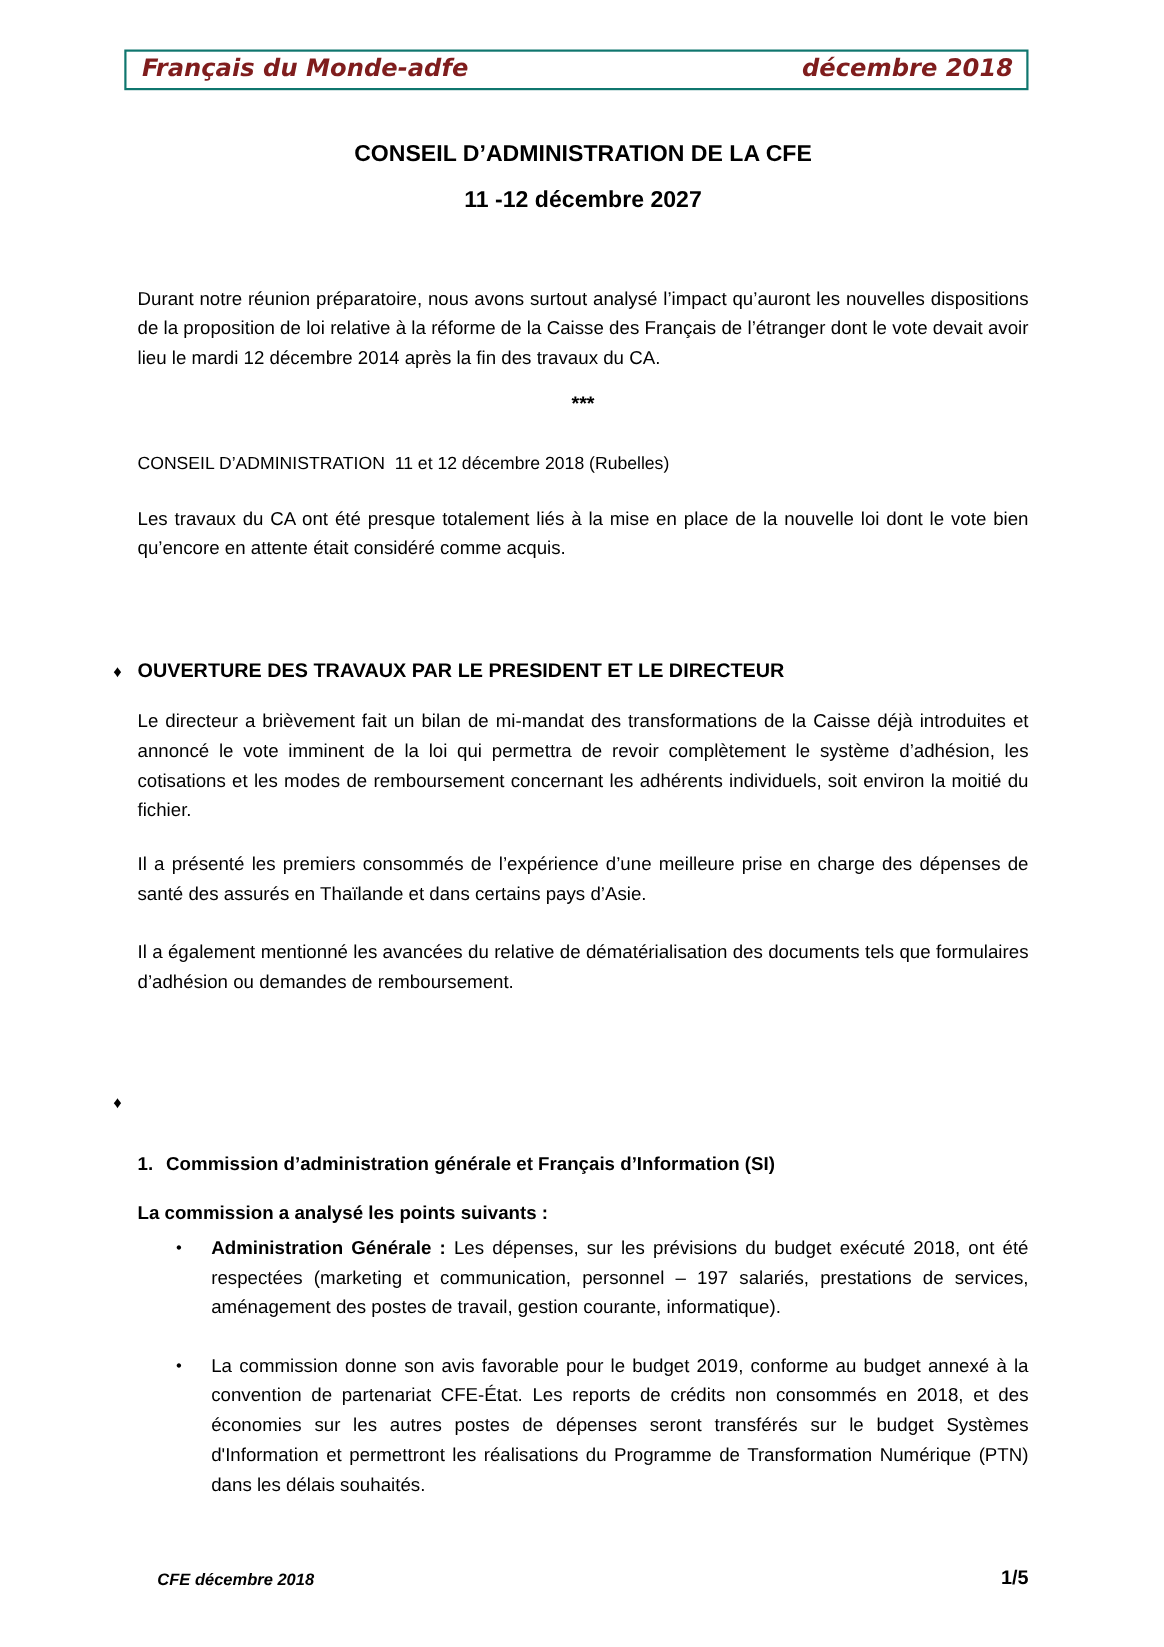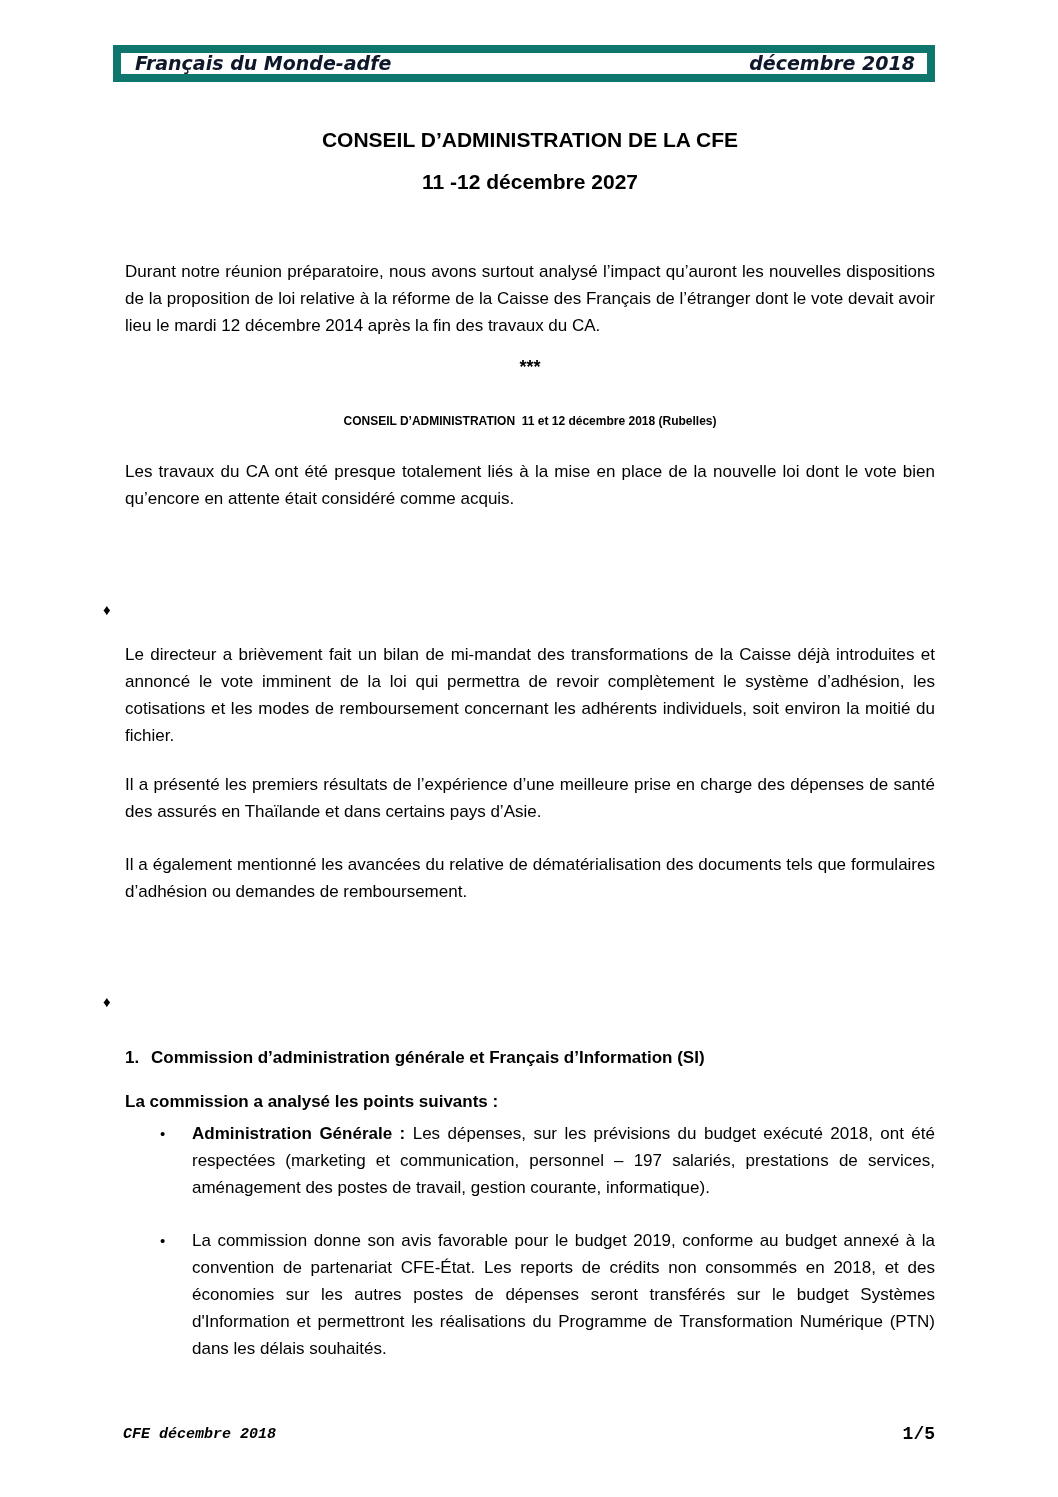--- a/index.html
+++ b/index.html
@@ -14,30 +14,30 @@
     color: #000000;
     overflow: hidden;
   }
   .content { padding: 0 123px 0 125px; }
 
   
   .header-box {
     margin: 45px 0 0 -12px;
     width: 822px;
     height: 37px;
-    border: 8px solid #0f766e;
+    border: 2px solid #0f766e;
     display: flex;
     justify-content: space-between;
     align-items: center;
     padding: 0 12px 2px 14px;
-    color: #0f172a;
+    color: #7f1d1d;
     font-family: "DejaVu Sans", sans-serif;
     font-weight: bold;
     font-style: italic;
-    font-size: 19px;
+    font-size: 22px;
   }
 
   .title {
     margin-top: 44px;
     text-align: center;
     font-size: 21px;
     font-weight: bold;
     line-height: 28px;
   }
   .subtitle {
@@ -58,23 +58,22 @@
 
   .separator {
     margin-top: 15px;
     text-align: center;
     font-size: 18px;
     font-weight: bold;
     line-height: 27px;
   }
   .meeting-heading {
     margin-top: 27px;
-    text-align: center;
-    font-size: 12px;
-    font-weight: bold;
+    font-size: 16px;
+    font-weight: normal;
     line-height: 27px;
     white-space: pre-wrap;
   }
   .meeting-para { margin-top: 23px; }
 
   .section-heading {
     display: flex;
     align-items: baseline;
     font-size: 18px;
     font-weight: bold;
@@ -117,27 +116,26 @@
     width: 32px;
     font-size: 15px;
     line-height: 27px;
   }
   .bullet-item .bullet-text { flex: 1; }
   .bi-1 { margin-top: 5px; }
   .bi-2 { margin-top: 26px; }
 
   .footer {
     position: absolute;
-    left: 123px;
+    left: 143px;
     right: 123px;
     top: 1424px;
     display: flex;
     justify-content: space-between;
-    align-items: center;
-    font-family: Liberation Mono, monospace;
+    align-items: flex-end;
   }
   .footer-left {
     font-size: 15px;
     font-weight: bold;
     font-style: italic;
   }
   .footer-right {
     font-size: 18px;
     font-weight: bold;
   }
@@ -159,24 +157,25 @@
     <p class="body just intro">Durant notre réunion préparatoire, nous avons surtout analysé l’impact qu’auront les nouvelles dispositions de la proposition de loi relative à la réforme de la Caisse des Français de l’étranger dont le vote devait avoir lieu le mardi 12 décembre 2014 après la fin des travaux du CA.</p>
 
     <div class="separator">***</div>
 
     <div class="meeting-heading">CONSEIL D’ADMINISTRATION  11 et 12 décembre 2018 (Rubelles)</div>
 
     <p class="body just meeting-para">Les travaux du CA ont été presque totalement liés à la mise en place de la nouvelle loi dont le vote bien qu’encore en attente était considéré comme acquis.</p>
 
     <div class="section-heading sec-gap-1">
       <span class="diamond">♦</span>
+      <span>OUVERTURE DES TRAVAUX PAR LE PRESIDENT ET LE DIRECTEUR</span>
     </div>
 
     <p class="body just p-a">Le directeur a brièvement fait un bilan de mi-mandat des transformations de la Caisse déjà introduites et annoncé le vote imminent de la loi qui permettra de revoir complètement le système d’adhésion, les cotisations et les modes de remboursement concernant les adhérents individuels, soit environ la moitié du fichier.</p>
-    <p class="body just p-b">Il a présenté les premiers résultats de l’expérience d’une meilleure prise en charge des dépenses de santé des assurés en Thaïlande et dans certains pays d’Asie.</p>
+    <p class="body just p-b">Il a présenté les premiers consommés de l’expérience d’une meilleure prise en charge des dépenses de santé des assurés en Thaïlande et dans certains pays d’Asie.</p>
     <p class="body just p-c">Il a également mentionné les avancées du relative de dématérialisation des documents tels que formulaires d’adhésion ou demandes de remboursement.</p>
 
     <div class="section-heading sec-gap-2">
       <span class="diamond">♦</span>
     </div>
 
     <div class="subsection-heading">
       <span class="subnum">1.</span>
       <span>Commission d’administration générale et Français d’Information (SI)</span>
     </div>

